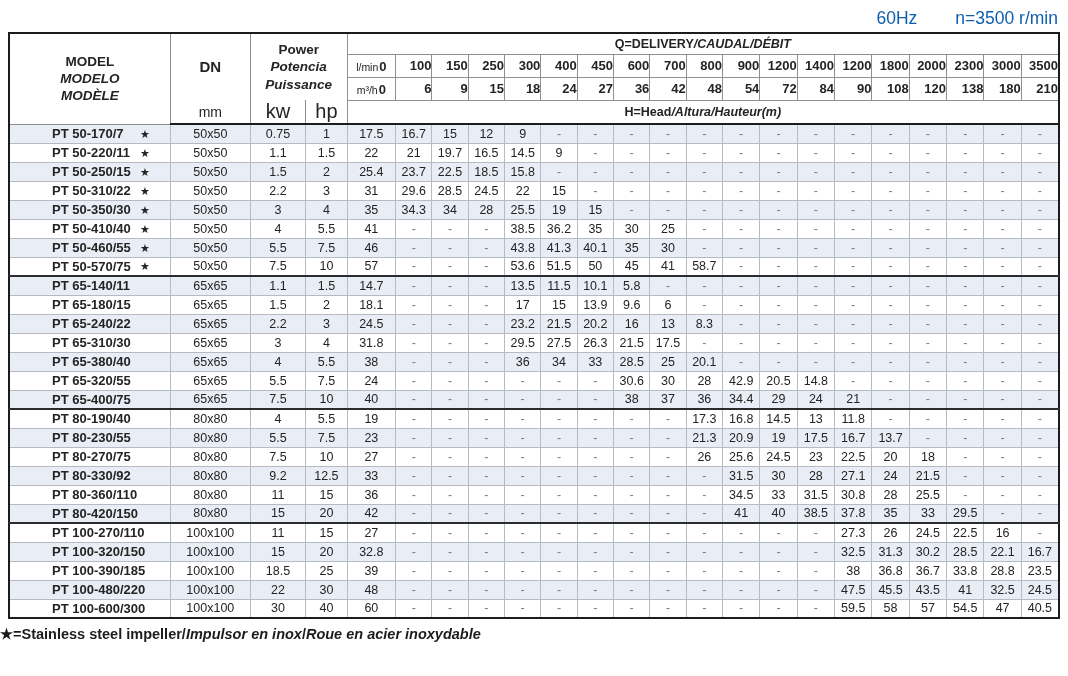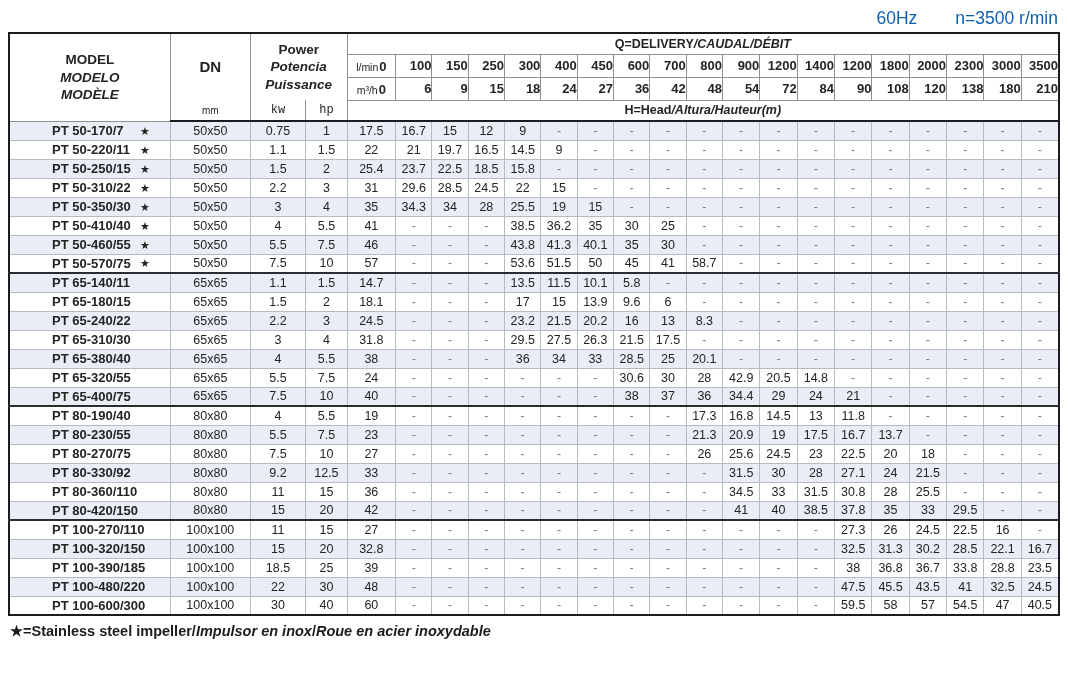--- a/index.html
+++ b/index.html
@@ -34,22 +34,22 @@
   .h-row2{height:23px;}
   .h-row3{height:23px;}
   .h-row4{height:21px;}
   .th-model div, .th-power div{font-size:13.5px;font-weight:bold;line-height:1.28;}
   .it{font-style:italic;}
   .th-dn span{font-size:15px;font-weight:bold;}
   .th-q{font-size:12.5px;font-weight:bold;}
   .th-flow0 .flow-unit{font-size:10.5px;}
   .th-flow0 .flow-zero{font-size:13px;font-weight:bold;margin-left:1px;}
   .th-num{font-size:13px;font-weight:bold;text-align:right;}
-  .th-mm{font-size:10px;}
-  .th-kw,.th-hp{font-size:12px;font-family:Liberation Mono, monospace;}
+  .th-mm{font-size:14px;}
+  .th-kw,.th-hp{font-size:20px;}
   .th-head{font-size:12.5px;font-weight:bold;}
   
   .th-dn,.th-power{border-bottom:none;}
   .th-mm,.th-kw,.th-hp{border-top:none;}
   
   .h-row4 th{border-bottom:2.5px solid var(--frame);}
   tbody td{
     border:1px solid var(--grid);height:19px;padding:0;
     text-align:center;vertical-align:middle;font-size:12.5px;
   }
@@ -58,21 +58,21 @@
   .td-model{
     text-align:left;padding-left:42px;position:relative;
     font-weight:bold;font-size:13px;white-space:nowrap;
   }
   .td-model .star{
     position:absolute;right:20px;top:50%;transform:translateY(-50%);
     font-size:11px;font-weight:normal;
   }
   .td-num.dash{color:var(--dash);}
   .footnote{
-    padding:7px 0 0 10px;font-size:14.5px;font-weight:bold;color:var(--frame);
+    padding:7px 0 0 0;font-size:14.5px;font-weight:bold;color:var(--frame);
     white-space:nowrap;
   }
 </style>
 </head>
 <body>
 
 <div class="topbar">
   <span>60Hz</span>
   <span>n=3500 r/min</span>
 </div>

